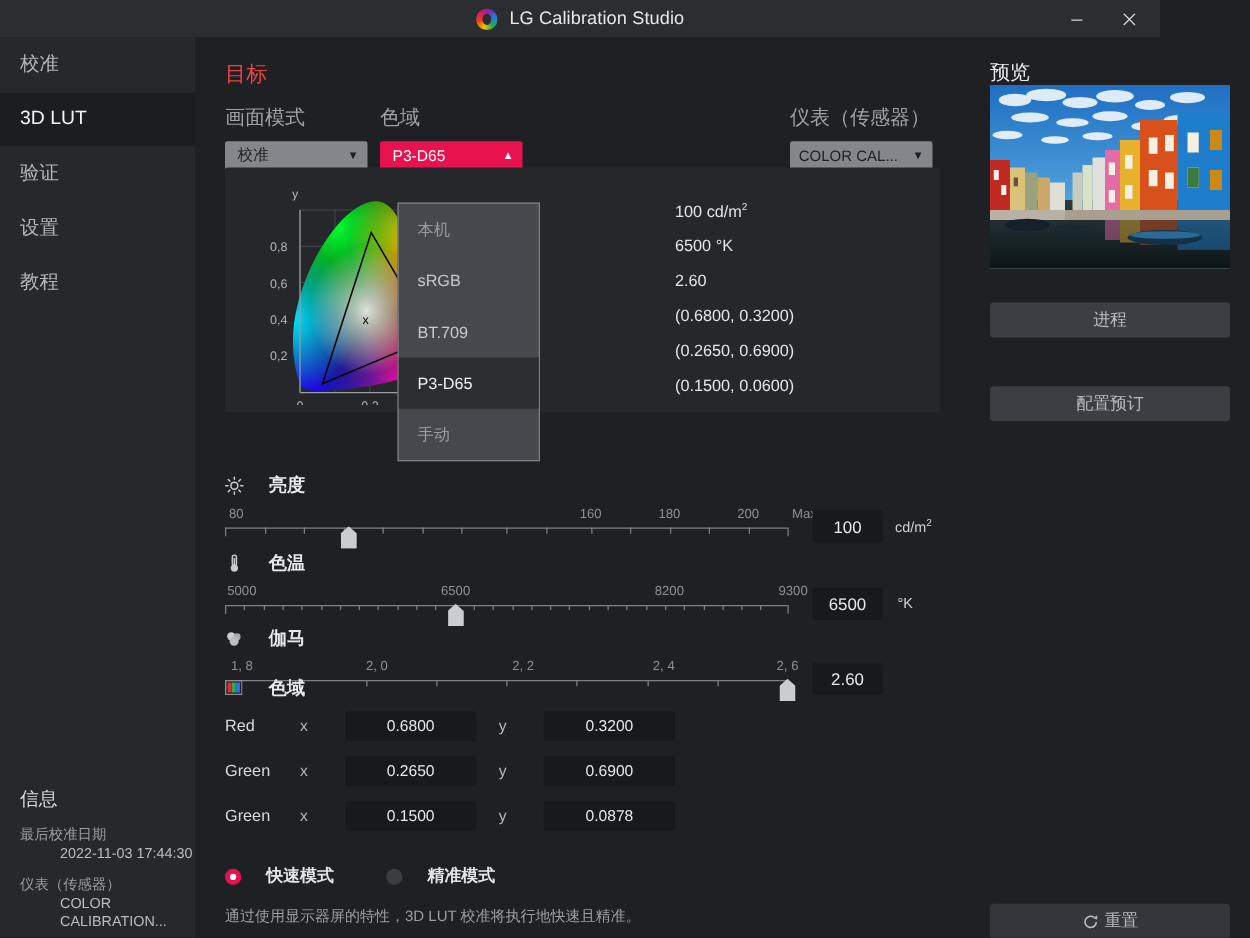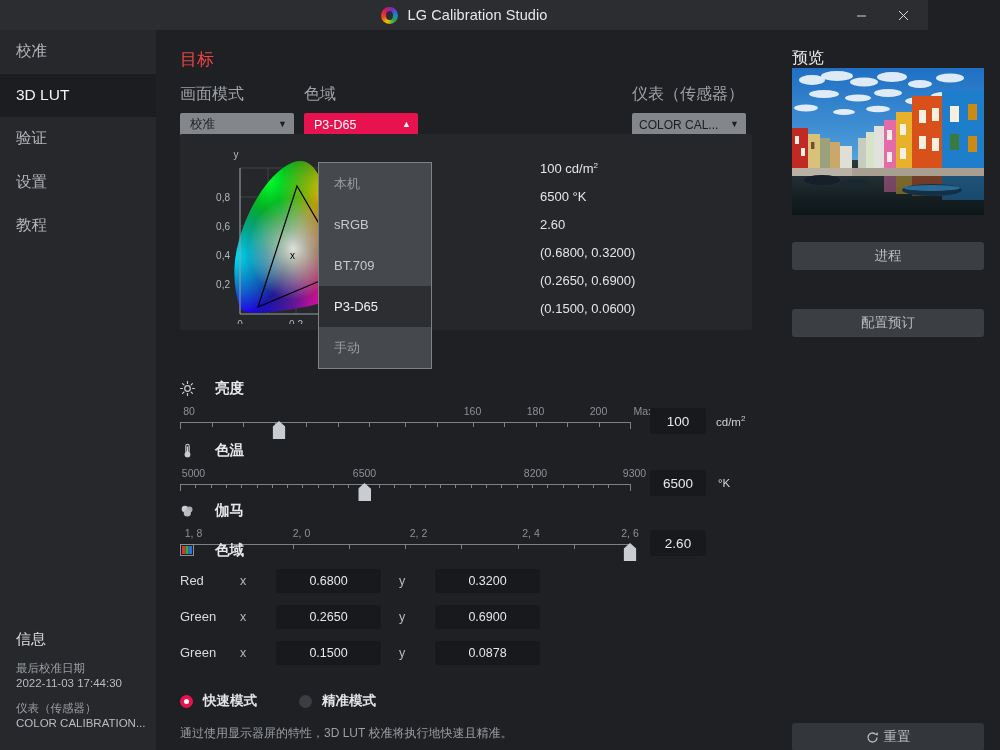--- a/index.html
+++ b/index.html
@@ -32,21 +32,21 @@
   .win-btn svg { display:block; }
 
   
   .sidebar { position: absolute; left: 0; top: 30px; width: 156px; height: 720px; background: #26282c; }
   .nav-item { height: 43.5px; display: flex; align-items: center; padding-left: 16px;
     color: #b4b7bb; font-size: 15.5px; }
   .nav-item.active { background: #1b1d20; color: #f2f3f4; }
   .info-block { position: absolute; left: 16px; top: 600px; width: 140px; }
   .info-title { color: #dcdee0; font-size: 15px; margin-bottom: 12px; }
   .info-label { color: #9b9ea2; font-size: 11.5px; line-height: 15px; font-family: Liberation Serif, serif; }
-  .info-value { color: #b9bcc0; font-size: 11.5px; line-height: 15px; }
+  .info-value { color: #b9bcc0; font-size: 11.5px; line-height: 15px; margin-left: 32px; }
   .info-gap { height: 10px; }
 
   
   .main { position: absolute; left: 156px; top: 30px; width: 620px; height: 720px; background: #1e2024; }
   .section-title { position:absolute; left: 24px; top: 18px; color: #ef4444; font-size: 17px; }
 
   .field-label { color: #9ea1a6; font-size: 16px; }
   .sel {
     height: 23px; border-radius: 2px; display: flex; align-items: center;
     justify-content: space-between; padding: 0 7px 0 10px; font-size: 12.5px;
@@ -105,21 +105,21 @@
   .gamut-sec { position: absolute; left: 24px; top: 510px; width: 572px; }
   .gt-row { display: flex; align-items: center; height: 31px; margin-top: 5px; }
   .gt-name { width: 60px; color: #d8dadd; font-size: 13px; }
   .gt-axis { width: 36px; color: #b6b9bd; font-size: 12.5px; }
   .gt-box { width: 105px; height: 24px; background: #17191c; border-radius: 3px;
     display: flex; align-items: center; justify-content: center; color: #e5e7e9; font-size: 12.5px; }
   .gt-gap { width: 18px; }
 
   
   .modes { position: absolute; left: 24px; top: 662px; display: flex; align-items: center; }
-  .radio-wrap { display: flex; align-items: center; gap: 10px; }
+  .radio-wrap { display: flex; align-items: center; gap: 20px; }
   .radio { width: 13px; height: 13px; border-radius: 50%; background: #3a3d42; }
   .radio.on { background: #e8124e; position: relative; }
   .radio.on::after { content:""; position:absolute; left:4px; top:4px; width:5px; height:5px;
     border-radius:50%; background:#fff; }
   .mode-label { color: #e2e4e6; font-size: 13.5px; font-weight: bold; }
   .mode-gap { width: 42px; }
   .desc { position: absolute; left: 24px; top: 695px; color: #9b9ea2; font-size: 12px; }
 
   
   .right { position: absolute; left: 776px; top: 30px; width: 224px; height: 720px; background: #1e2024; }

